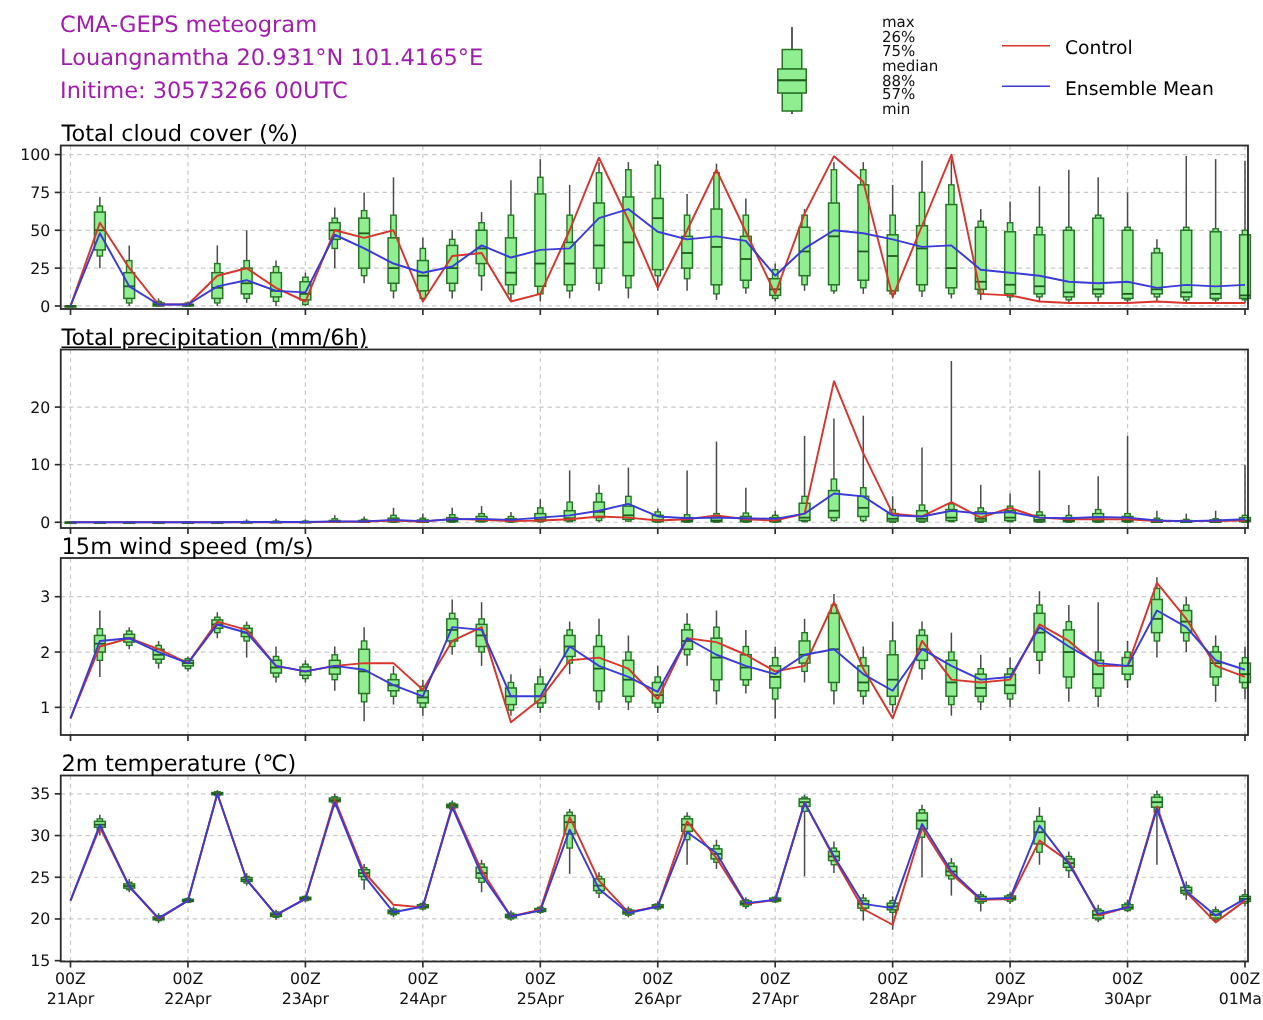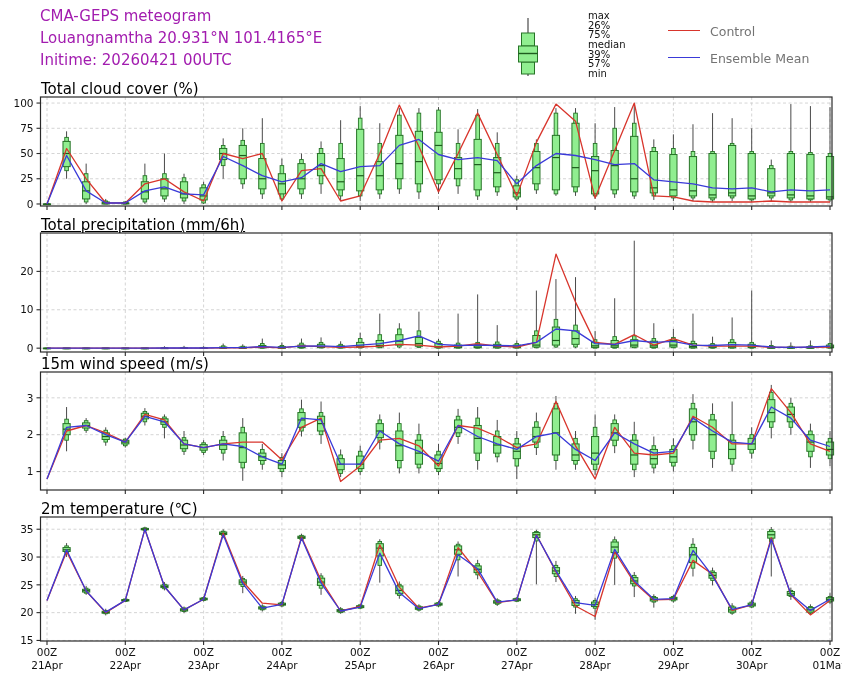--- a/index.html
+++ b/index.html
@@ -5,21 +5,21 @@
   html,body{margin:0;padding:0;background:#ffffff;}
   #fig{position:relative;width:842px;height:680px;background:#ffffff;
        font-family:"DejaVu Sans","Liberation Sans",sans-serif;overflow:hidden;}
   .hdr{position:absolute;left:40px;color:#a21caf;font-size:15px;line-height:16px;white-space:nowrap;}
   #hdr1{top:8px;} #hdr2{top:30px;text-align:right;} #hdr3{top:52px;}
   .ptitle{position:absolute;left:41px;color:#000;font-size:15px;white-space:nowrap;}
   #pt0{top:80px;} #pt1{top:216px;text-decoration:underline;} #pt2{top:355px;} #pt3{top:500px;}
   #plot{position:absolute;left:0;top:0;}
   .bl{position:absolute;left:588px;font-size:10px;color:#111;line-height:9px;white-space:nowrap;}
   .serline{position:absolute;width:32px;height:0;border-top:1.6px solid #000;}
-  .serlabel{position:absolute;left:710px;font-size:12.5px;color:#737373;white-space:nowrap;}
+  .serlabel{position:absolute;left:710px;font-size:12.5px;color:#000000;white-space:nowrap;}
   #legend-glyph{position:absolute;left:508px;top:12px;}
 </style>
 </head>
 <body>
 
 <div id="fig">
 
   <svg id="plot" width="842" height="680" viewBox="0 0 842 680">
       <g>
         <g>
@@ -870,34 +870,34 @@
           <text x="751.6999999999999" y="656" text-anchor="middle" fill="#111111" font-size="10.5">00Z</text>
           <text x="751.6999999999999" y="669" text-anchor="middle" fill="#111111" font-size="10.5">30Apr</text>
           <text x="830" y="656" text-anchor="middle" fill="#111111" font-size="10.5">00Z</text>
           <text x="830" y="669" text-anchor="middle" fill="#111111" font-size="10.5">01May</text>
         </g>
       </g>
     </svg>
 
   <div class="hdr" id="hdr1">CMA-GEPS meteogram</div>
   <div class="hdr" id="hdr2">Louangnamtha 20.931°N 101.4165°E</div>
-  <div class="hdr" id="hdr3">Initime: 20260421 00UTC</div>
+  <div class="hdr" id="hdr3">Initime: 30573266 00UTC</div>
 
   <svg id="legend-glyph" width="44" height="72">
     <line x1="20" y1="6" x2="20" y2="64" stroke="#4a4a4a" stroke-width="1.2"></line>
     <rect x="13.5" y="21" width="13" height="13" fill="#90ee90" stroke="#267326"></rect>
     <rect x="13.5" y="50" width="13" height="12" fill="#90ee90" stroke="#267326"></rect>
     <rect x="10.5" y="34" width="19" height="16" fill="#90ee90" stroke="#267326"></rect>
     <line x1="10.5" y1="41.5" x2="29.5" y2="41.5" stroke="#1e5c1e" stroke-width="1.4"></line>
   </svg>
   <span class="bl" style="top:11px">max</span>
   <span class="bl" style="top:21px">26%</span>
   <span class="bl" style="top:30px">75%</span>
   <span class="bl" style="top:40px">median</span>
-  <span class="bl" style="top:50px">39%</span>
+  <span class="bl" style="top:50px">88%</span>
   <span class="bl" style="top:59px">57%</span>
   <span class="bl" style="top:69px">min</span>
 
   <div class="serline" style="left:668px;top:30px;border-color:#d8352c"></div>
   <span class="serlabel" style="top:24px">Control</span>
   <div class="serline" style="left:668px;top:57px;border-color:#3a3ad8"></div>
   <span class="serlabel" style="top:51px">Ensemble Mean</span>
 
   <div class="ptitle" id="pt0">Total cloud cover (%)</div>
   <div class="ptitle" id="pt1">Total precipitation (mm/6h)</div>

